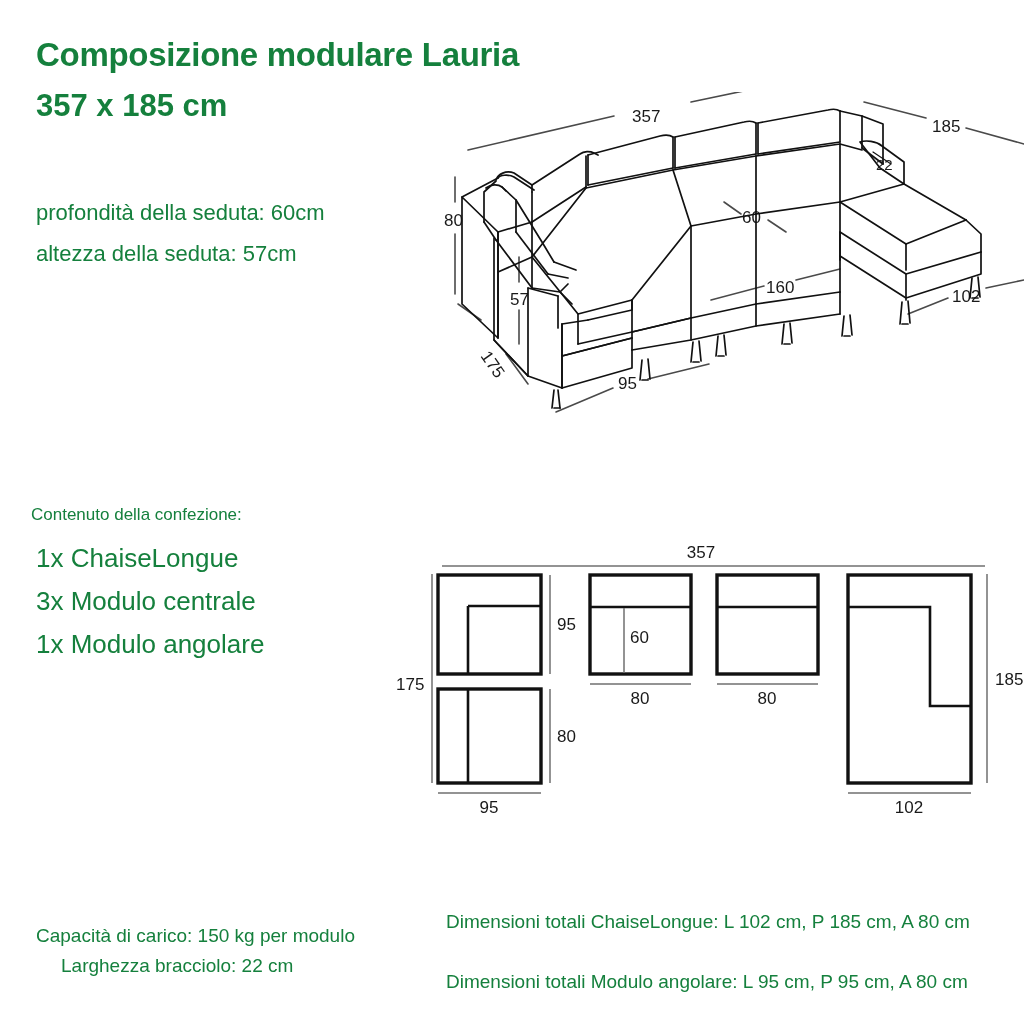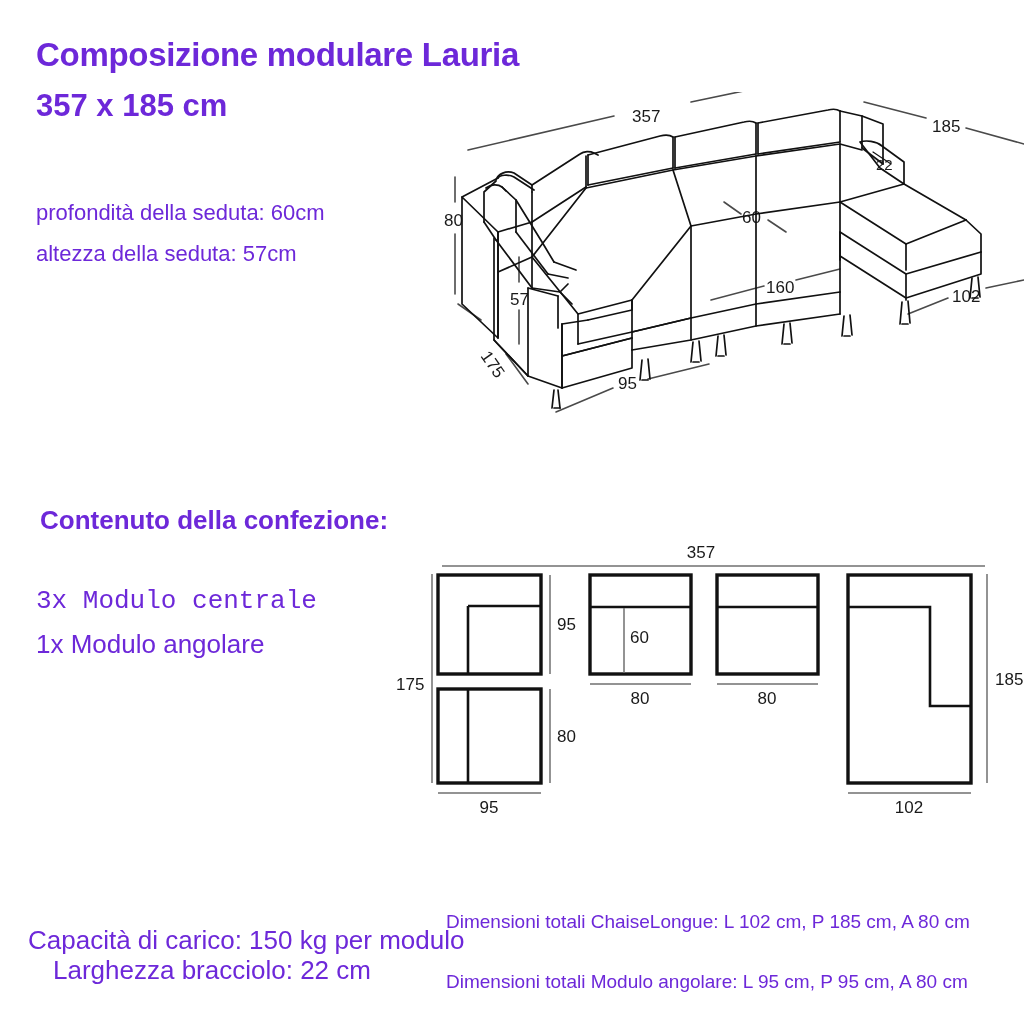--- a/index.html
+++ b/index.html
@@ -7,21 +7,21 @@
     margin: 0;
     padding: 0;
     background: #ffffff;
   }
   #page {
     position: relative;
     width: 1024px;
     height: 1024px;
     background: #ffffff;
     font-family: "Liberation Sans", sans-serif;
-    color: #6d28d9;
+    color: #15803d;
     overflow: hidden;
   }
 
   
   .abs { position: absolute; }
 
   #product-title {
     left: 36px;
     top: 36px;
     font-size: 33px;
@@ -41,38 +41,38 @@
   .spec-line {
     left: 36px;
     font-size: 22px;
     white-space: nowrap;
     text-align: right;
   }
   #spec-depth { top: 200px; }
   #spec-height { top: 241px; }
 
   #package-heading {
-    left: 40px;
+    left: 31px;
     top: 505px;
+    font-size: 17px;
+    font-weight: normal;
+    white-space: nowrap;
+  }
+  .package-item {
+    left: 36px;
     font-size: 26px;
-    font-weight: bold;
-    white-space: nowrap;
-  }
-  .package-item {
-    left: 36px;
-    font-size: 26px;
     white-space: nowrap;
   }
   #pkg-0 { top: 543px; }
-  #pkg-1 { top: 586px; font-family: Liberation Mono, monospace; }
+  #pkg-1 { top: 586px; }
   #pkg-2 { top: 629px; }
 
   .footnote-left {
-    left: 28px;
-    font-size: 26px;
+    left: 36px;
+    font-size: 19px;
     white-space: nowrap;
   }
   #foot-left-0 { top: 925px; }
   #foot-left-1 { top: 955px; margin-left: 25px; }
 
   .footnote-right {
     left: 446px;
     font-size: 19px;
     white-space: nowrap;
   }
@@ -297,20 +297,21 @@
         <path class="ln" d="M466 210 L464 232 M472 209 L474 231"></path>
         <path class="ln" d="M466 232 L472 232"></path>
         <path class="ln" d="M536 186 L534 206 M542 185 L544 205"></path>
         <path class="ln" d="M536 206 L542 206"></path>
 
       </g>
     </svg>
   </div>
 
   <div class="abs" id="package-heading">Contenuto della confezione:</div>
+  <div class="abs package-item" id="pkg-0">1x ChaiseLongue</div>
   <div class="abs package-item" id="pkg-1">3x Modulo centrale</div>
   <div class="abs package-item" id="pkg-2">1x Modulo angolare</div>
 
   <div class="abs" id="plan-drawing">
     <svg width="634" height="310" viewBox="0 0 634 310">
 
       <g>
         <path class="plan-hair" d="M52 48 L595 48"></path>
         <text class="dimtxt" x="311" y="40" text-anchor="middle">357</text>
       </g>

